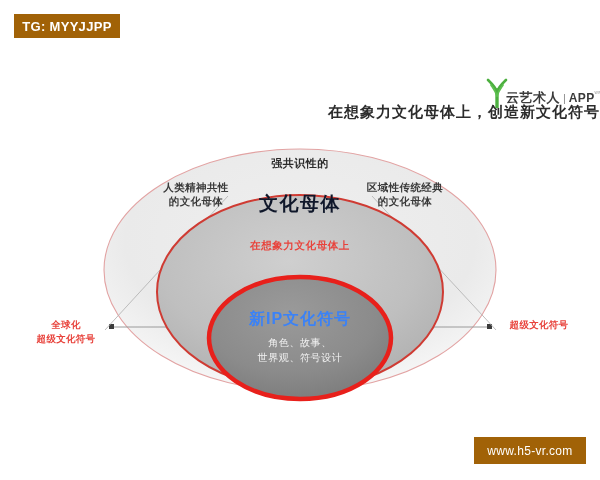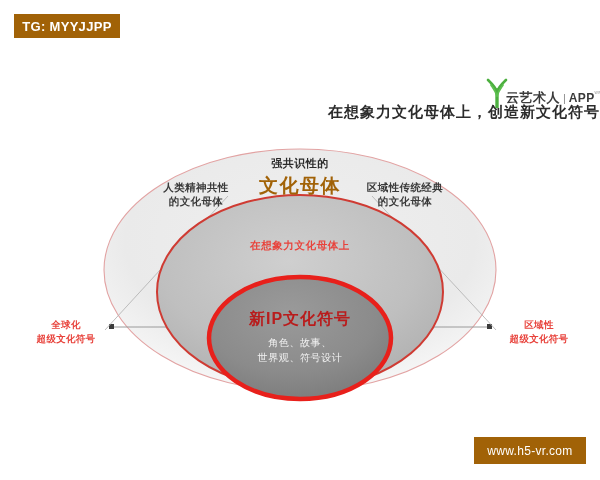--- a/index.html
+++ b/index.html
@@ -134,23 +134,23 @@
   }
   #lbl-mother .small {
     font-size: 11px;
     font-weight: bold;
     color: #2b2b2b;
     letter-spacing: 0.5px;
   }
   #lbl-mother .big {
     font-size: 19px;
     font-weight: bold;
-    color: #a16207;
+    color: #0f172a;
     letter-spacing: 1.5px;
-    margin-top: 2px;
+    margin-top: 20px;
   }
   #lbl-left-ring {
     left: 146px;
     top: 180px;
     width: 100px;
     font-size: 10.5px;
     font-weight: bold;
     color: #3a3a3a;
     letter-spacing: 0.4px;
   }
@@ -182,21 +182,21 @@
     margin-top: 8px;
   }
   #lbl-core {
     left: 218px;
     top: 308px;
     width: 164px;
   }
   #lbl-core .big {
     font-size: 16px;
     font-weight: bold;
-    color: #b91c1c;
+    color: #3b82f6;
     letter-spacing: 1px;
   }
   #lbl-core .small {
     font-size: 10px;
     color: #f2f2f2;
     letter-spacing: 0.6px;
     margin-top: 5px;
     line-height: 1.5;
   }
   .lbl-end {
@@ -307,20 +307,19 @@
       <div>世界观、符号设计</div>
     </div>
   </div>
 
   <div class="lbl-end" id="lbl-global">
     <div>全球化</div>
     <div>超级文化符号</div>
   </div>
 
   <div class="lbl-end" id="lbl-regional">
-    <div>区域性</div>
     <div>超级文化符号</div>
   </div>
 
   <div class="watermark" id="wm-top">TG: MYYJJPP</div>
   <div class="watermark" id="wm-bottom">www.h5-vr.com</div>
 
 </div>
 
 </body></html>

